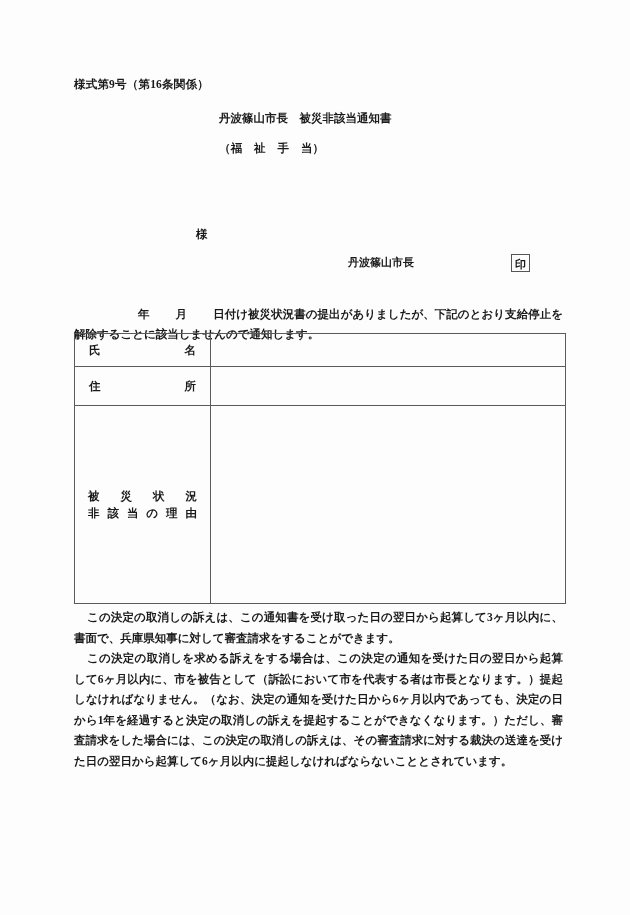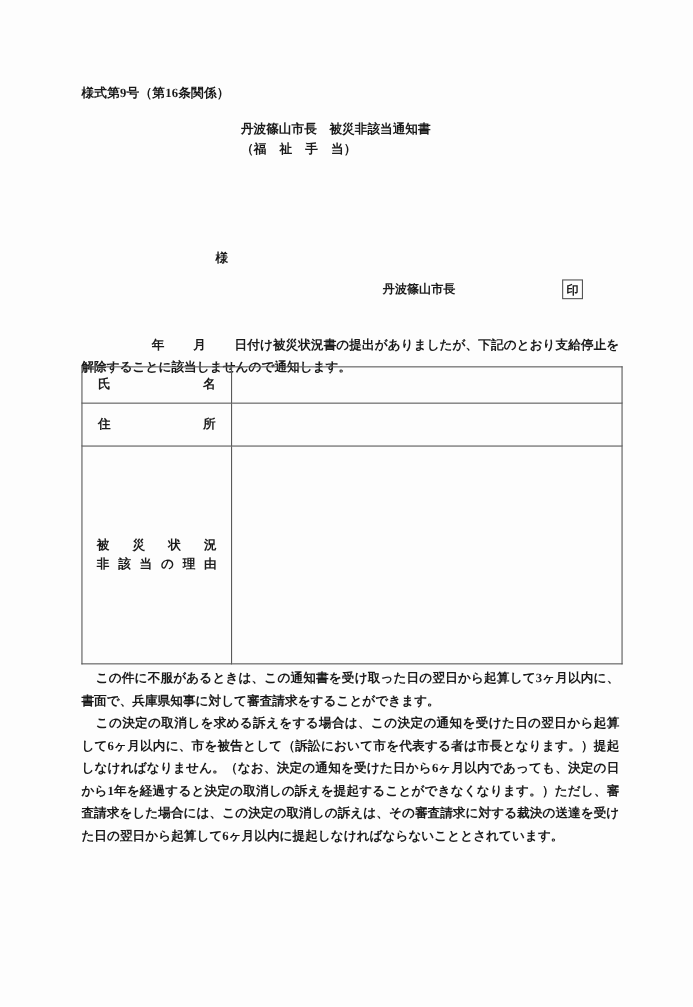--- a/index.html
+++ b/index.html
@@ -35,21 +35,21 @@
   
   .title-block {
     position: absolute;
     left: 219px;
     top: 109px;
     font-size: 11.5px;
     line-height: 18px;
     white-space: nowrap;
   }
   .title-line { display: block; }
-  .title-line.spread { letter-spacing: 0.2px; }
+  .title-line.spread { letter-spacing: 0.2px; margin-top: 12px; }
 
   
   .docmeta {
     position: absolute;
     left: 440px;
     top: 176px;
     font-size: 11.5px;
     line-height: 21px;
     white-space: nowrap;
   }
@@ -218,17 +218,17 @@
               <span>由</span>
             </div>
           </div>
         </td>
         <td class="value"></td>
       </tr>
     </tbody>
   </table>
 
   <div class="footer">
-    <p>この件に不服があるときは、この通知書を受け取った日の翌日から起算して3ヶ月以内に、書面で、兵庫県知事に対して審査請求をすることができます。</p>
+    <p>この決定の取消しの訴えは、この通知書を受け取った日の翌日から起算して3ヶ月以内に、書面で、兵庫県知事に対して審査請求をすることができます。</p>
     <p>この決定の取消しを求める訴えをする場合は、この決定の通知を受けた日の翌日から起算して6ヶ月以内に、市を被告として（訴訟において市を代表する者は市長となります。）提起しなければなりません。（なお、決定の通知を受けた日から6ヶ月以内であっても、決定の日から1年を経過すると決定の取消しの訴えを提起することができなくなります。）ただし、審査請求をした場合には、この決定の取消しの訴えは、その審査請求に対する裁決の送達を受けた日の翌日から起算して6ヶ月以内に提起しなければならないこととされています。</p>
   </div>
 
 </div>
 
 </body></html>

